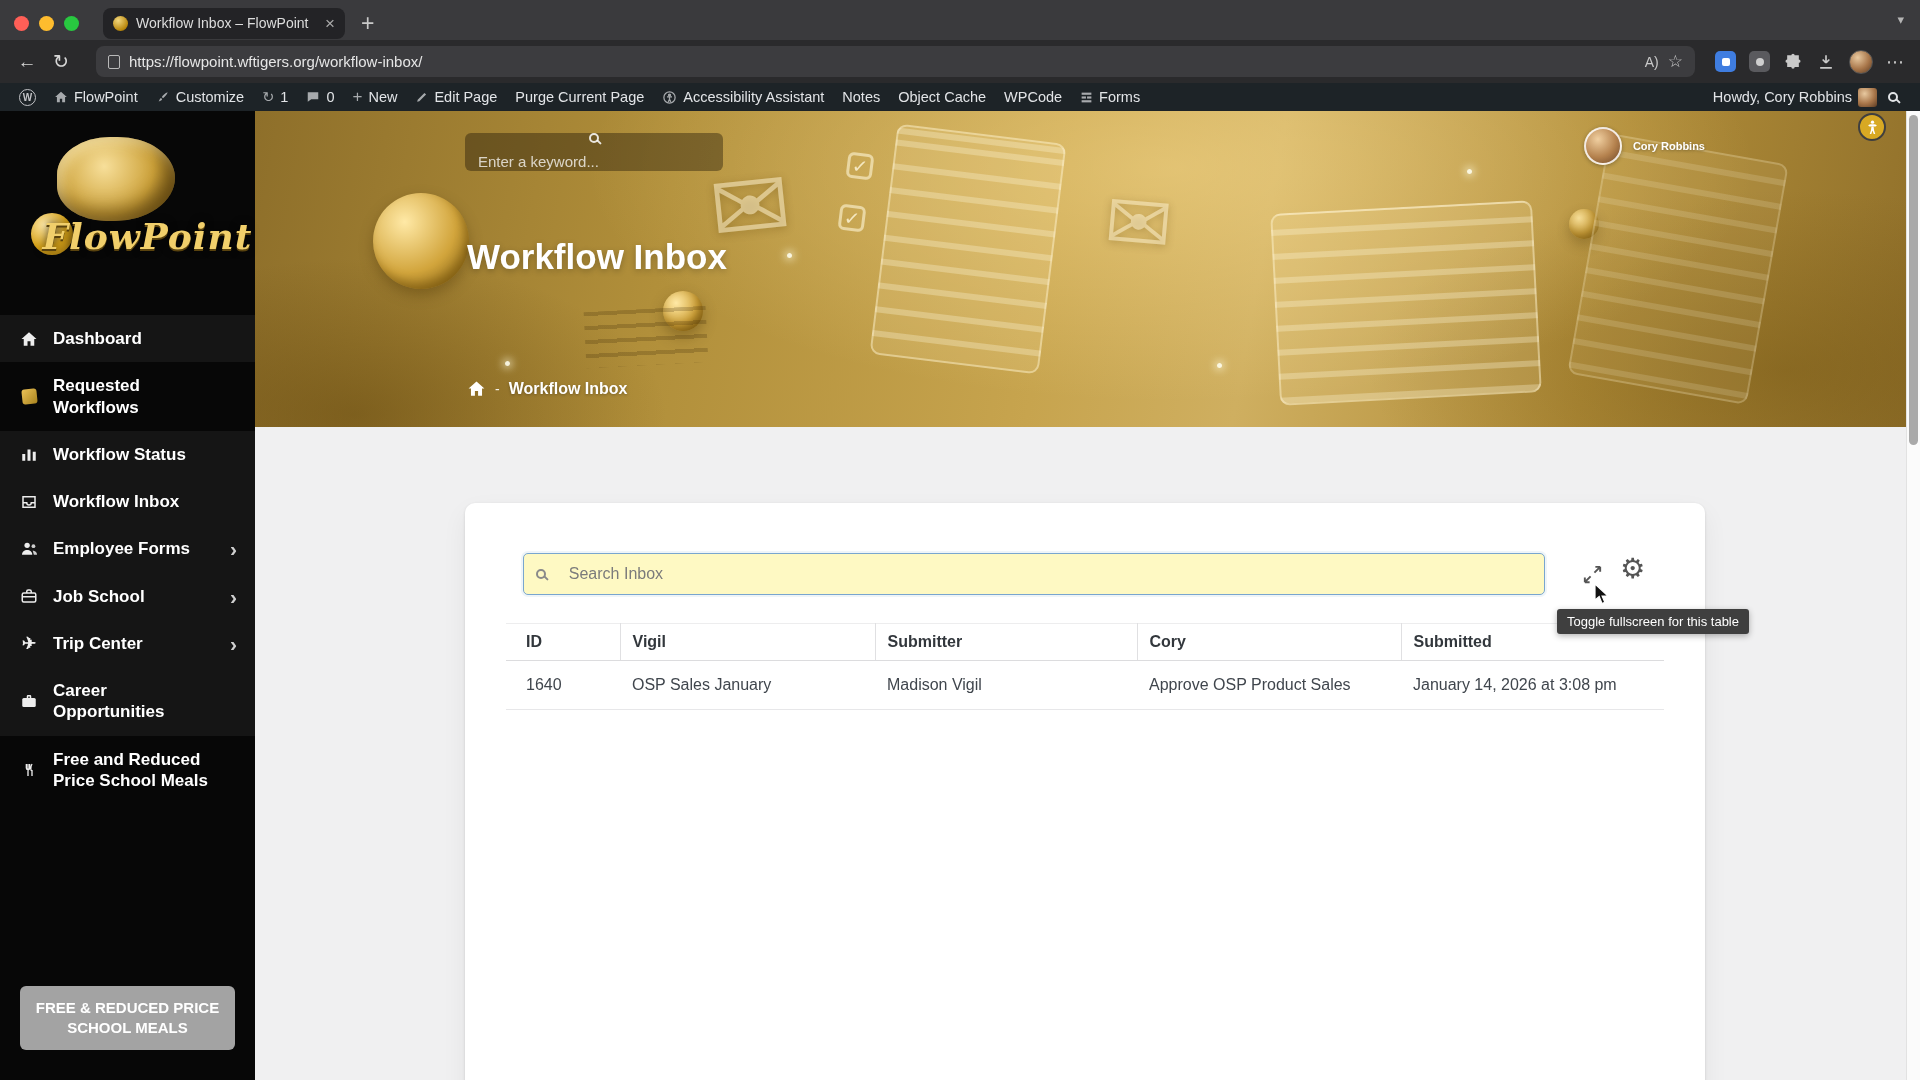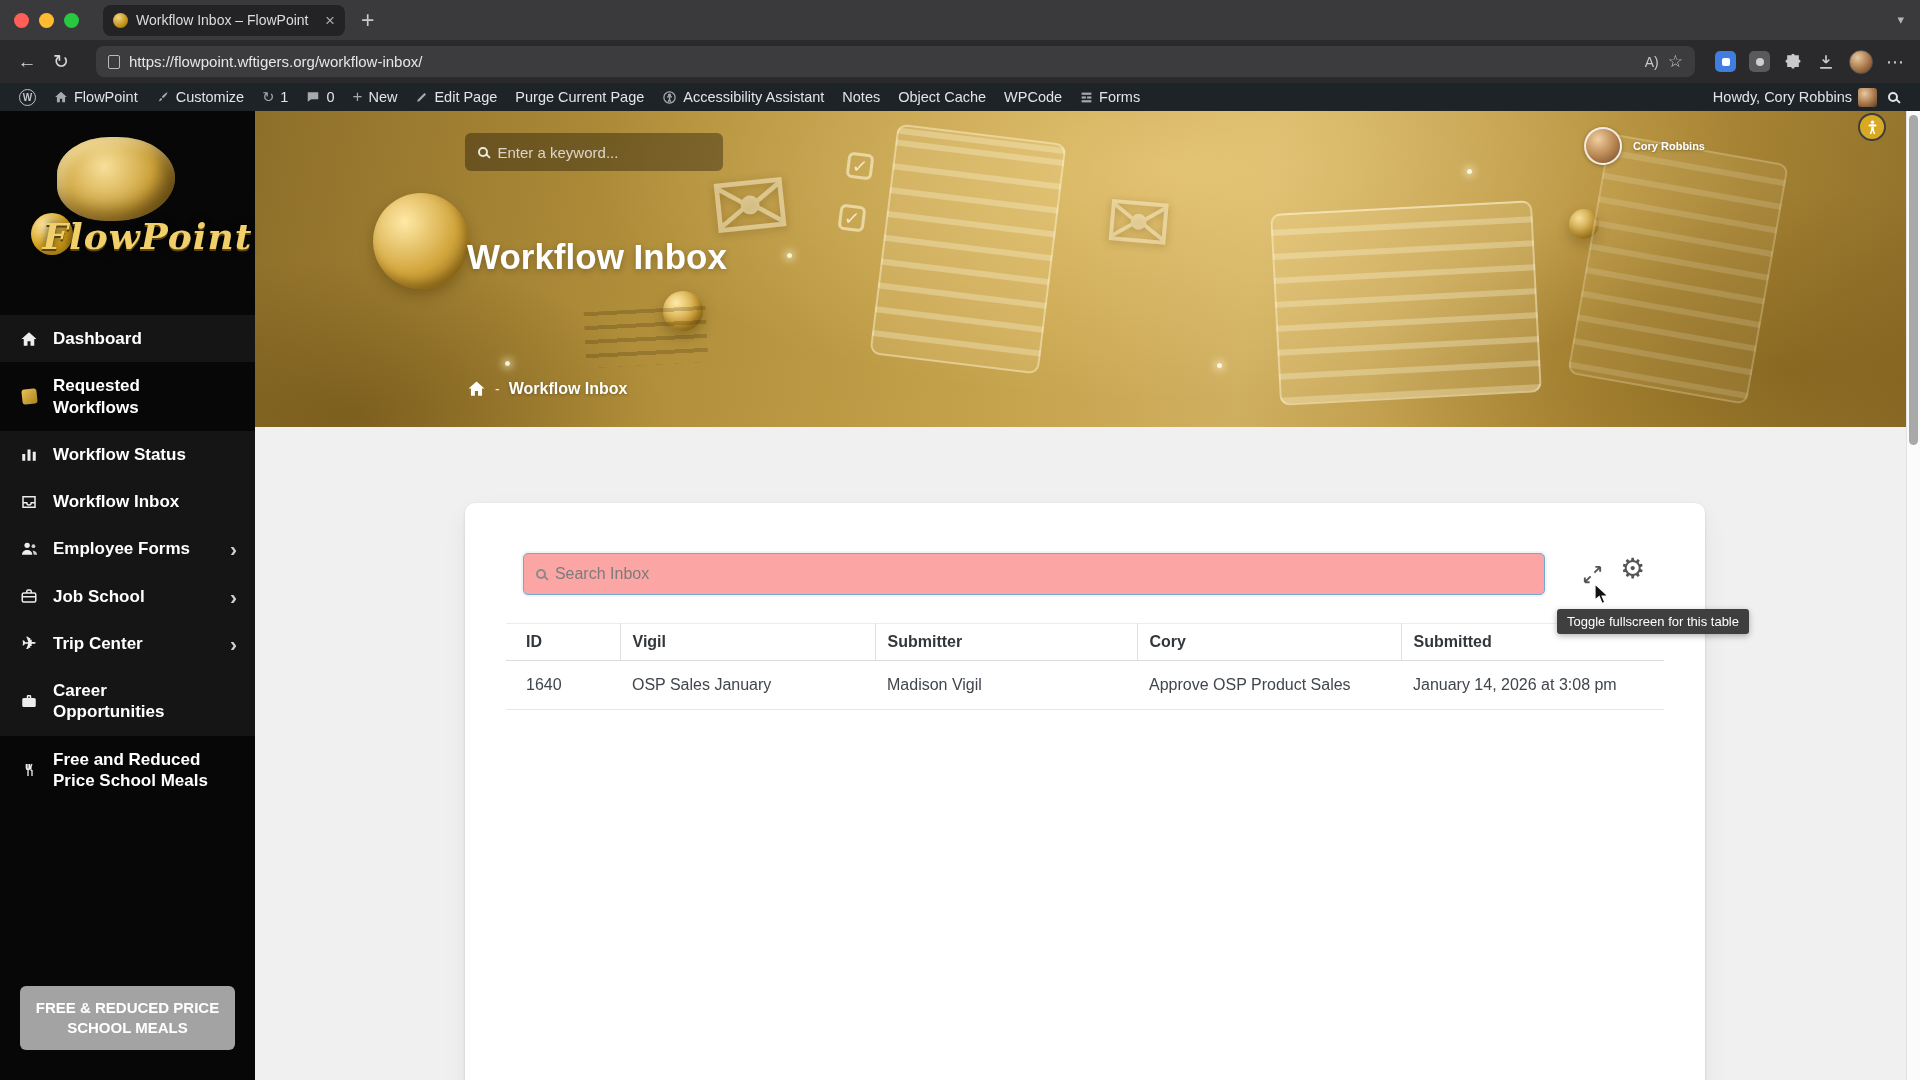--- a/index.html
+++ b/index.html
@@ -1,21 +1,21 @@
 <!DOCTYPE html>
 <html><head>
 <meta charset="utf-8">
 <style>
   * { margin:0; padding:0; box-sizing:border-box; }
   html,body { width:1920px; height:1080px; overflow:hidden; background:#000;
     font-family:"Liberation Sans", sans-serif; }
   .window { position:relative; width:1920px; height:1080px; background:#f0f0f1; overflow:hidden; }
 
   
-  .tab-bar { position:absolute; top:0; left:0; right:0; height:40px; background:#3a3a3d;
+  .tab-bar { position:absolute; top:0; left:0; right:0; height:46px; background:#3a3a3d;
     display:flex; align-items:center; }
   .traffic { display:flex; gap:10px; padding:0 14px 0 14px; }
   .light { width:15px; height:15px; border-radius:50%; }
   .light.red{ background:#ff5f57; } .light.yellow{ background:#febc2e; } .light.green{ background:#28c840; }
   .tab { margin-left:10px; width:242px; height:31px; background:#232326; border-radius:8px;
     display:flex; align-items:center; padding:0 10px; gap:8px; }
   .favicon { width:15px; height:15px; border-radius:50%; flex-shrink:0;
     background:radial-gradient(circle at 35% 30%, #f2d77e, #b8860b 70%, #7a5a0a); }
   .tab-title { color:#ddd; font-size:14px; flex:1; white-space:nowrap; overflow:hidden; }
   .tab-close { color:#a9a9a9; font-size:17px; line-height:1; }
@@ -115,21 +115,21 @@
     justify-content:center; }
   .cb1{ left:592px; top:42px; transform:rotate(7deg); } .cb2{ left:584px; top:94px; transform:rotate(7deg); }
   .dark-lines { position:absolute; left:330px; top:198px; width:122px; height:56px; opacity:.45;
     background:repeating-linear-gradient(to bottom, rgba(60,40,5,.5) 0 4px, transparent 4px 14px);
     transform:rotate(-3deg); }
   .spark { position:absolute; width:5px; height:5px; border-radius:50%; background:rgba(255,255,240,.9);
     box-shadow:0 0 8px 2px rgba(255,250,220,.8); }
   .s1{left:250px;top:250px;} .s2{left:532px;top:142px;} .s3{left:962px;top:252px;} .s4{left:1212px;top:58px;}
 
   .banner-search { position:absolute; z-index:2; left:210px; top:22px; width:258px; height:38px;
-    background:rgba(20,14,2,.38); border-radius:6px; display:flex; align-items:center; padding:0 13px; gap:10px; }
+    background:rgba(20,14,2,.38); border-radius:6px; display:flex; align-items:center; padding:0 13px; gap:10px;flex-direction:column; }
   .banner-search .mag { color:rgba(255,255,255,.85); }
   .banner-search input { background:transparent; border:none; outline:none; color:#fff; font-size:15px; width:100%; }
   .banner-search input::placeholder { color:rgba(255,255,255,.75); }
 
   .banner-user { position:absolute; z-index:2; right:215px; top:16px; display:flex; align-items:center; gap:11px; }
   .banner-avatar { width:38px; height:38px; border-radius:50%;
     background:radial-gradient(circle at 35% 30%, #f0cfa0, #b5824e 55%, #6b4526);
     border:2px solid rgba(255,255,255,.85); box-shadow:0 1px 4px rgba(0,0,0,.3); }
   .banner-username { color:#fff; font-size:11px; font-weight:700; text-shadow:0 1px 3px rgba(0,0,0,.35); }
 
@@ -138,22 +138,22 @@
   .breadcrumb { position:absolute; z-index:2; left:212px; top:268px; display:flex; align-items:center;
     gap:9px; color:#fff; }
   .crumb-sep { font-size:14px; opacity:.9; }
   .crumb-label { font-size:16px; font-weight:700; text-shadow:0 1px 3px rgba(0,0,0,.3); }
 
   
   .content { flex:1; background:#f0f0f1; position:relative; }
   .card { position:absolute; left:210px; top:76px; width:1240px; height:660px; background:#fff;
     border-radius:10px; box-shadow:0 1px 3px rgba(0,0,0,.12), 0 10px 26px rgba(0,0,0,.06); }
   .inbox-search { position:absolute; left:58px; top:50px; width:1022px; height:42px;
-    border:1px solid #79a6cf; border-radius:5px; background:#fca5a5; display:flex; align-items:center;
-    padding:0 12px; gap:9px; box-shadow:0 0 0 2px rgba(34,113,177,.07); }
+    border:1px solid #79a6cf; border-radius:5px; background:#fef9c3; display:flex; align-items:center;
+    padding:0 12px; gap:23px; box-shadow:0 0 0 2px rgba(34,113,177,.07); }
   .inbox-search .mag { color:#8a8a8a; }
   .inbox-search input { background:transparent; border:none; outline:none; font-size:16px; color:#333; width:100%; }
   .inbox-search input::placeholder { color:#7b7b7b; }
   .expand-btn { position:absolute; left:1116px; top:60px; color:#555; }
   .gear-btn { position:absolute; left:1155px; top:52px; color:#555; font-size:28px; line-height:1;
     font-family:"DejaVu Sans", sans-serif; }
   .cursor-icon { position:absolute; left:1128px; top:80px; z-index:5; }
   .tooltip { position:absolute; left:1092px; top:106px; background:#3f3f3f; color:#fff; font-size:13px;
     padding:5px 10px; border-radius:3px; white-space:nowrap; box-shadow:0 2px 6px rgba(0,0,0,.3); z-index:4; }
 

